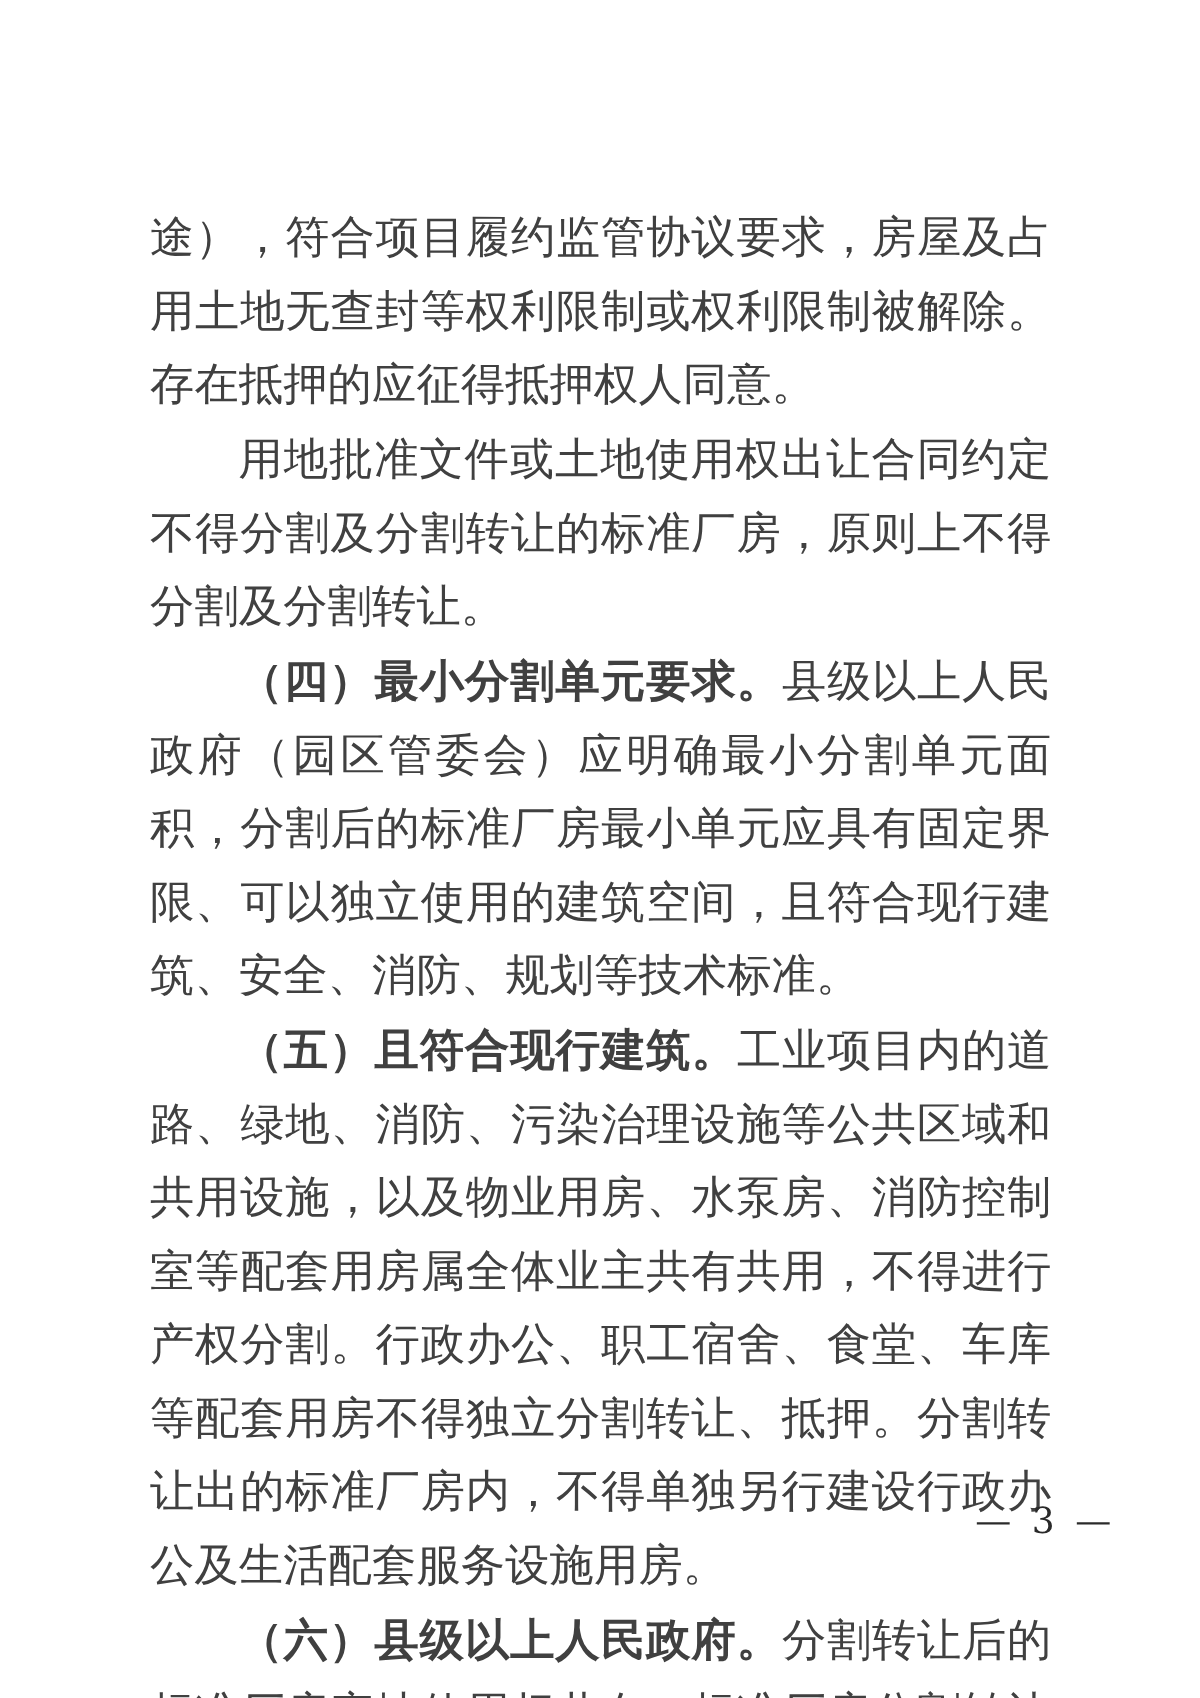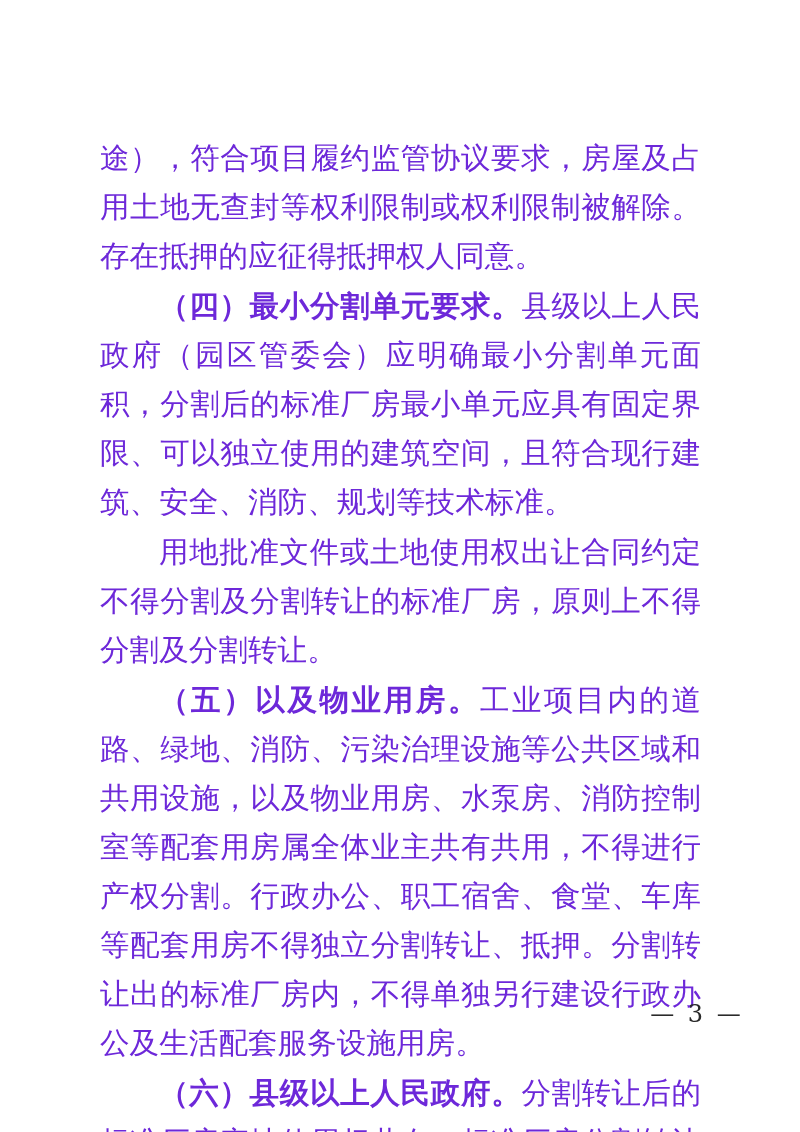--- a/index.html
+++ b/index.html
@@ -21,21 +21,21 @@
   .text-column {
     position: absolute;
     left: 100px;
     top: 133px;
     width: 601px;
   }
   .para {
     margin: 0;
     font-size: 29.5px;
     line-height: 49px;
-    color: #6d28d9;
+    color: #404040;
     text-align: justify;
     text-justify: inter-character;
     text-align-last: left;
     letter-spacing: 0.1px;
     word-break: break-all;
     font-weight: 400;
   }
   .para.indent {
     text-indent: 59px;
   }
@@ -65,29 +65,29 @@
 
 <div class="page">
 
   <div class="text-column">
 
     <p class="para">
       <span class="heading-run"></span><span>途），符合项目履约监管协议要求，房屋及占用土地无查封等权利限制或权利限制被解除。存在抵押的应征得抵押权人同意。</span>
     </p>
 
     <p class="para indent">
+      <span class="heading-run"></span><span>用地批准文件或土地使用权出让合同约定不得分割及分割转让的标准厂房，原则上不得分割及分割转让。</span>
+    </p>
+
+    <p class="para indent">
       <span class="heading-run">（四）最小分割单元要求。</span><span>县级以上人民政府（园区管委会）应明确最小分割单元面积，分割后的标准厂房最小单元应具有固定界限、可以独立使用的建筑空间，且符合现行建筑、安全、消防、规划等技术标准。</span>
     </p>
 
     <p class="para indent">
-      <span class="heading-run"></span><span>用地批准文件或土地使用权出让合同约定不得分割及分割转让的标准厂房，原则上不得分割及分割转让。</span>
-    </p>
-
-    <p class="para indent">
-      <span class="heading-run">（五）以及物业用房。</span><span>工业项目内的道路、绿地、消防、污染治理设施等公共区域和共用设施，以及物业用房、水泵房、消防控制室等配套用房属全体业主共有共用，不得进行产权分割。行政办公、职工宿舍、食堂、车库等配套用房不得独立分割转让、抵押。分割转让出的标准厂房内，不得单独另行建设行政办公及生活配套服务设施用房。</span>
+      <span class="heading-run">（五）且符合现行建筑。</span><span>工业项目内的道路、绿地、消防、污染治理设施等公共区域和共用设施，以及物业用房、水泵房、消防控制室等配套用房属全体业主共有共用，不得进行产权分割。行政办公、职工宿舍、食堂、车库等配套用房不得独立分割转让、抵押。分割转让出的标准厂房内，不得单独另行建设行政办公及生活配套服务设施用房。</span>
     </p>
 
     <p class="para indent">
       <span class="heading-run">（六）县级以上人民政府。</span><span>分割转让后的标准厂房宗地使用权共有，标准厂房分割转让后，建设单位自持比例由县级以上人民政府（园区管委会）根据实际自行确定，出让合同有约定的按其约定。分割后原则上不得再次分割，有约定的按其约定。</span>
     </p>
 
   </div>
 
   <div class="page-number">
     <span class="pn-inner">— 3 —</span>

